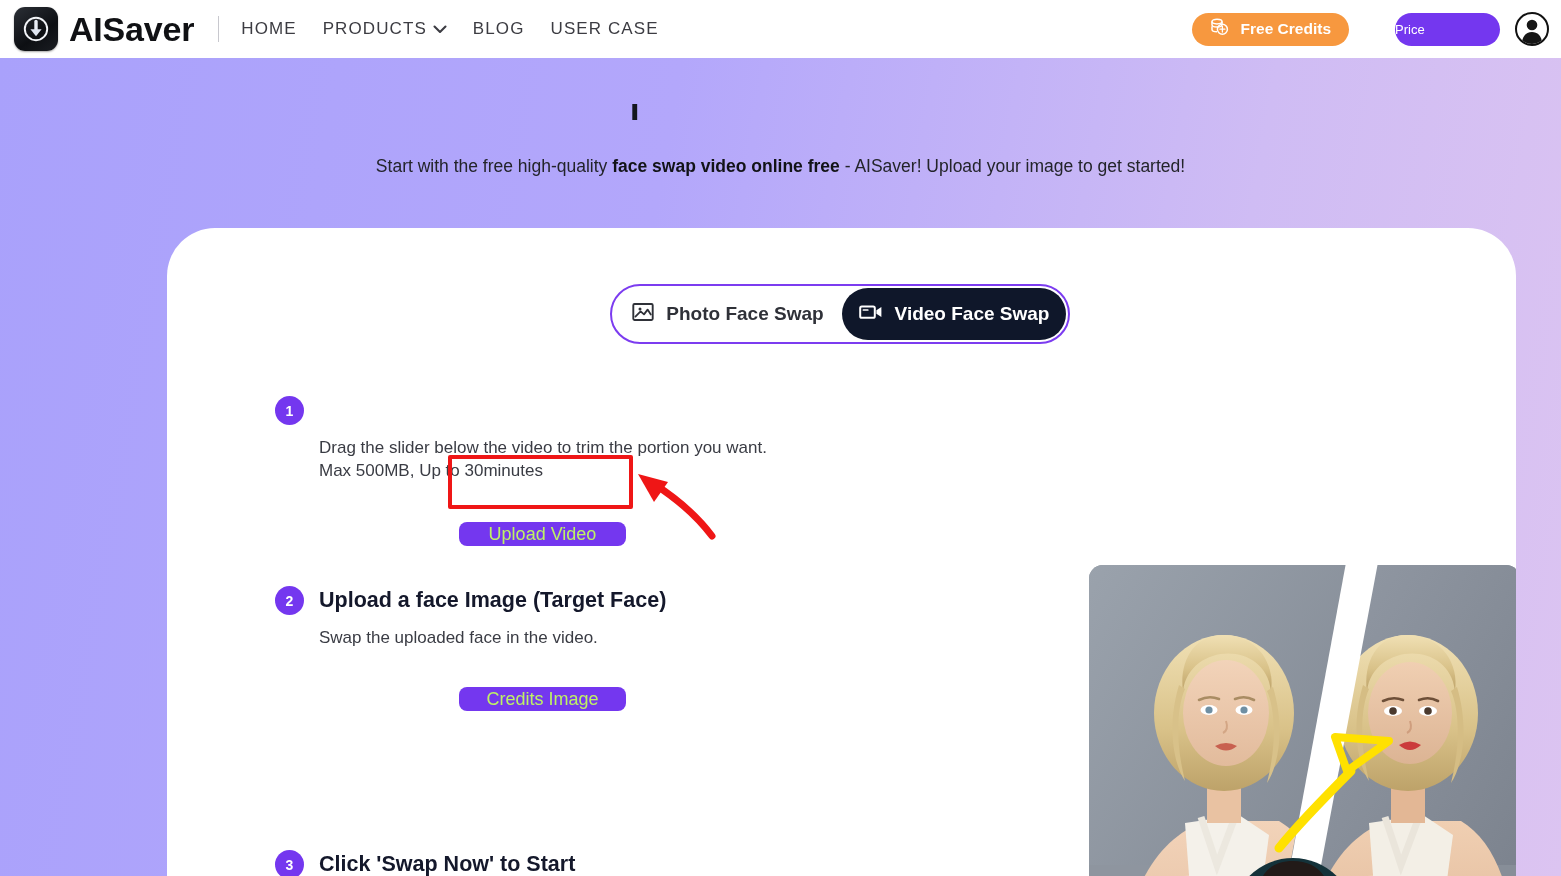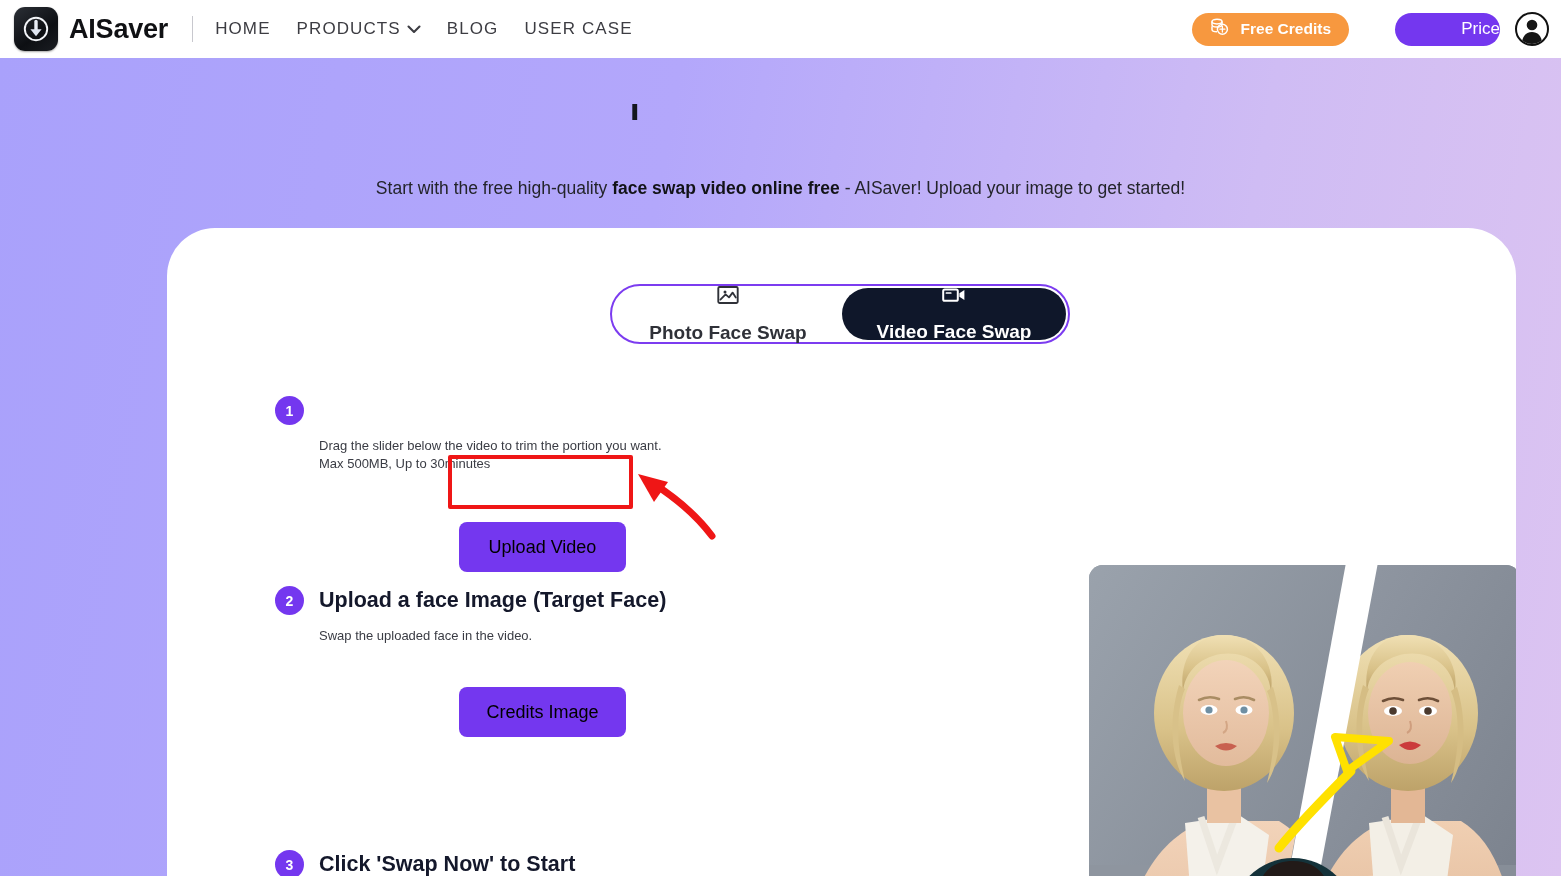--- a/index.html
+++ b/index.html
@@ -20,21 +20,21 @@
     z-index: 30;
   }
   .brand { display: flex; align-items: center; margin-left: 14px; }
   .logo-box {
     width: 44px; height: 44px; border-radius: 11px;
     background: linear-gradient(145deg,#2b2f36 0%, #0d0f13 60%, #1a1d22 100%);
     display: flex; align-items: center; justify-content: center;
     box-shadow: 0 1px 2px rgba(0,0,0,.35);
   }
   .brand-name {
-    font-size: 27px; font-weight: bold; color: #101114;
+    font-size: 34px; font-weight: bold; color: #101114;
     margin-left: 11px; letter-spacing: -0.2px;
   }
   .v-sep {
     width: 1px; height: 26px; background: #c8c8ce;
     margin: 0 22px 0 24px;
   }
   .nav { display: flex; align-items: center; gap: 26px; }
   .nav-item {
     font-size: 17px; color: #3c3c42; letter-spacing: 1.1px;
     display: flex; align-items: center; gap: 6px;
@@ -47,22 +47,22 @@
     display: flex; align-items: center; gap: 0;
   }
   .btn-credits {
     height: 33px; padding: 0 18px; border-radius: 17px;
     background: #f7983f; color: #fff; font-size: 15.5px; font-weight: bold;
     display: flex; align-items: center; gap: 12px; cursor: pointer;
     border: none; white-space: nowrap;
   }
   .btn-price {
     height: 33px; width: 105px; border-radius: 17px;
-    background: #7437ef; color: #fff; font-size: 17px;
-    display: flex; align-items: center; justify-content: flex-end;
+    background: #7437ef; color: #fff; font-size: 13px;
+    display: flex; align-items: center; justify-content: flex-start;
     cursor: pointer; border: none; margin-left: 46px;
   }
   .avatar {
     width: 34px; height: 34px; border-radius: 50%;
     background: #fff; border: 2px solid #111; margin-left: 15px;
     display: flex; align-items: flex-end; justify-content: center;
     overflow: hidden; cursor: pointer;
   }
 
   
@@ -72,21 +72,21 @@
     background: linear-gradient(100deg, #a9a1fb 0%, #b3a7fb 40%, #cfbcf4 75%, #dcc4f1 100%);
   }
 
   .hero-title-frag {
     position: absolute; left: 630px; top: 40px;
     font-size: 34px; font-weight: bold; color: #14161d;
     line-height: 1; overflow: hidden; height: 22px;
   }
   .hero-sub {
     position: absolute; left: 0; top: 98px; width: 1561px;
-    text-align: center; font-size: 17.5px; color: #23242a; margin-top: 22px;
+    text-align: center; font-size: 17.5px; color: #23242a;
   }
   .hero-sub b { font-weight: bold; color: #121317; }
 
   
   .card {
     position: absolute; left: 167px; top: 170px;
     width: 1349px; height: 760px;
     background: #ffffff; border-radius: 48px;
     overflow: hidden;
   }
@@ -94,44 +94,44 @@
   
   .toggle-wrap {
     position: absolute; left: 443px; top: 56px;
     width: 460px; height: 60px;
     border: 2px solid #7c3cf0; border-radius: 32px;
     background: #fff; display: flex; align-items: center;
   }
   .toggle-opt {
     height: 52px; border-radius: 28px;
     display: flex; align-items: center; justify-content: center;
-    gap: 12px; font-size: 19px; font-weight: bold; cursor: pointer; flex-direction: column;
+    gap: 12px; font-size: 19px; font-weight: bold; cursor: pointer;
   }
   .toggle-opt.photo { width: 228px; margin-left: 2px; color: #2f3138; }
   .toggle-opt.video { width: 224px; background: #0f172a; color: #fff; }
 
   
   .step { position: absolute; }
   .step-head { display: flex; align-items: center; gap: 15px; }
   .badge {
     width: 29px; height: 29px; border-radius: 50%;
     background: #7437ef; color: #fff;
     font-size: 14px; font-weight: bold;
     display: flex; align-items: center; justify-content: center;
     flex: none;
   }
   .step-title { font-size: 21.5px; font-weight: bold; color: #14182b; white-space: nowrap; }
   .step-desc {
     margin-left: 44px; margin-top: 12px;
-    font-size: 13px; color: #3a3c44; line-height: 1.35;
+    font-size: 17px; color: #3a3c44; line-height: 1.35;
   }
   .up-btn {
     position: absolute;
-    width: 167px; height: 50px; border-radius: 8px;
-    background: #7437ef; color: #000000;
+    width: 167px; height: 24px; border-radius: 8px;
+    background: #7437ef; color: #bef264;
     font-size: 18px; display: flex; align-items: center; justify-content: center;
     cursor: pointer; border: none;
   }
 
   
   .red-box {
     position: absolute; left: 448px; top: 455px;
     width: 185px; height: 54px;
     border: 4px solid #ef1616; border-radius: 2px;
     z-index: 20; pointer-events: none;

